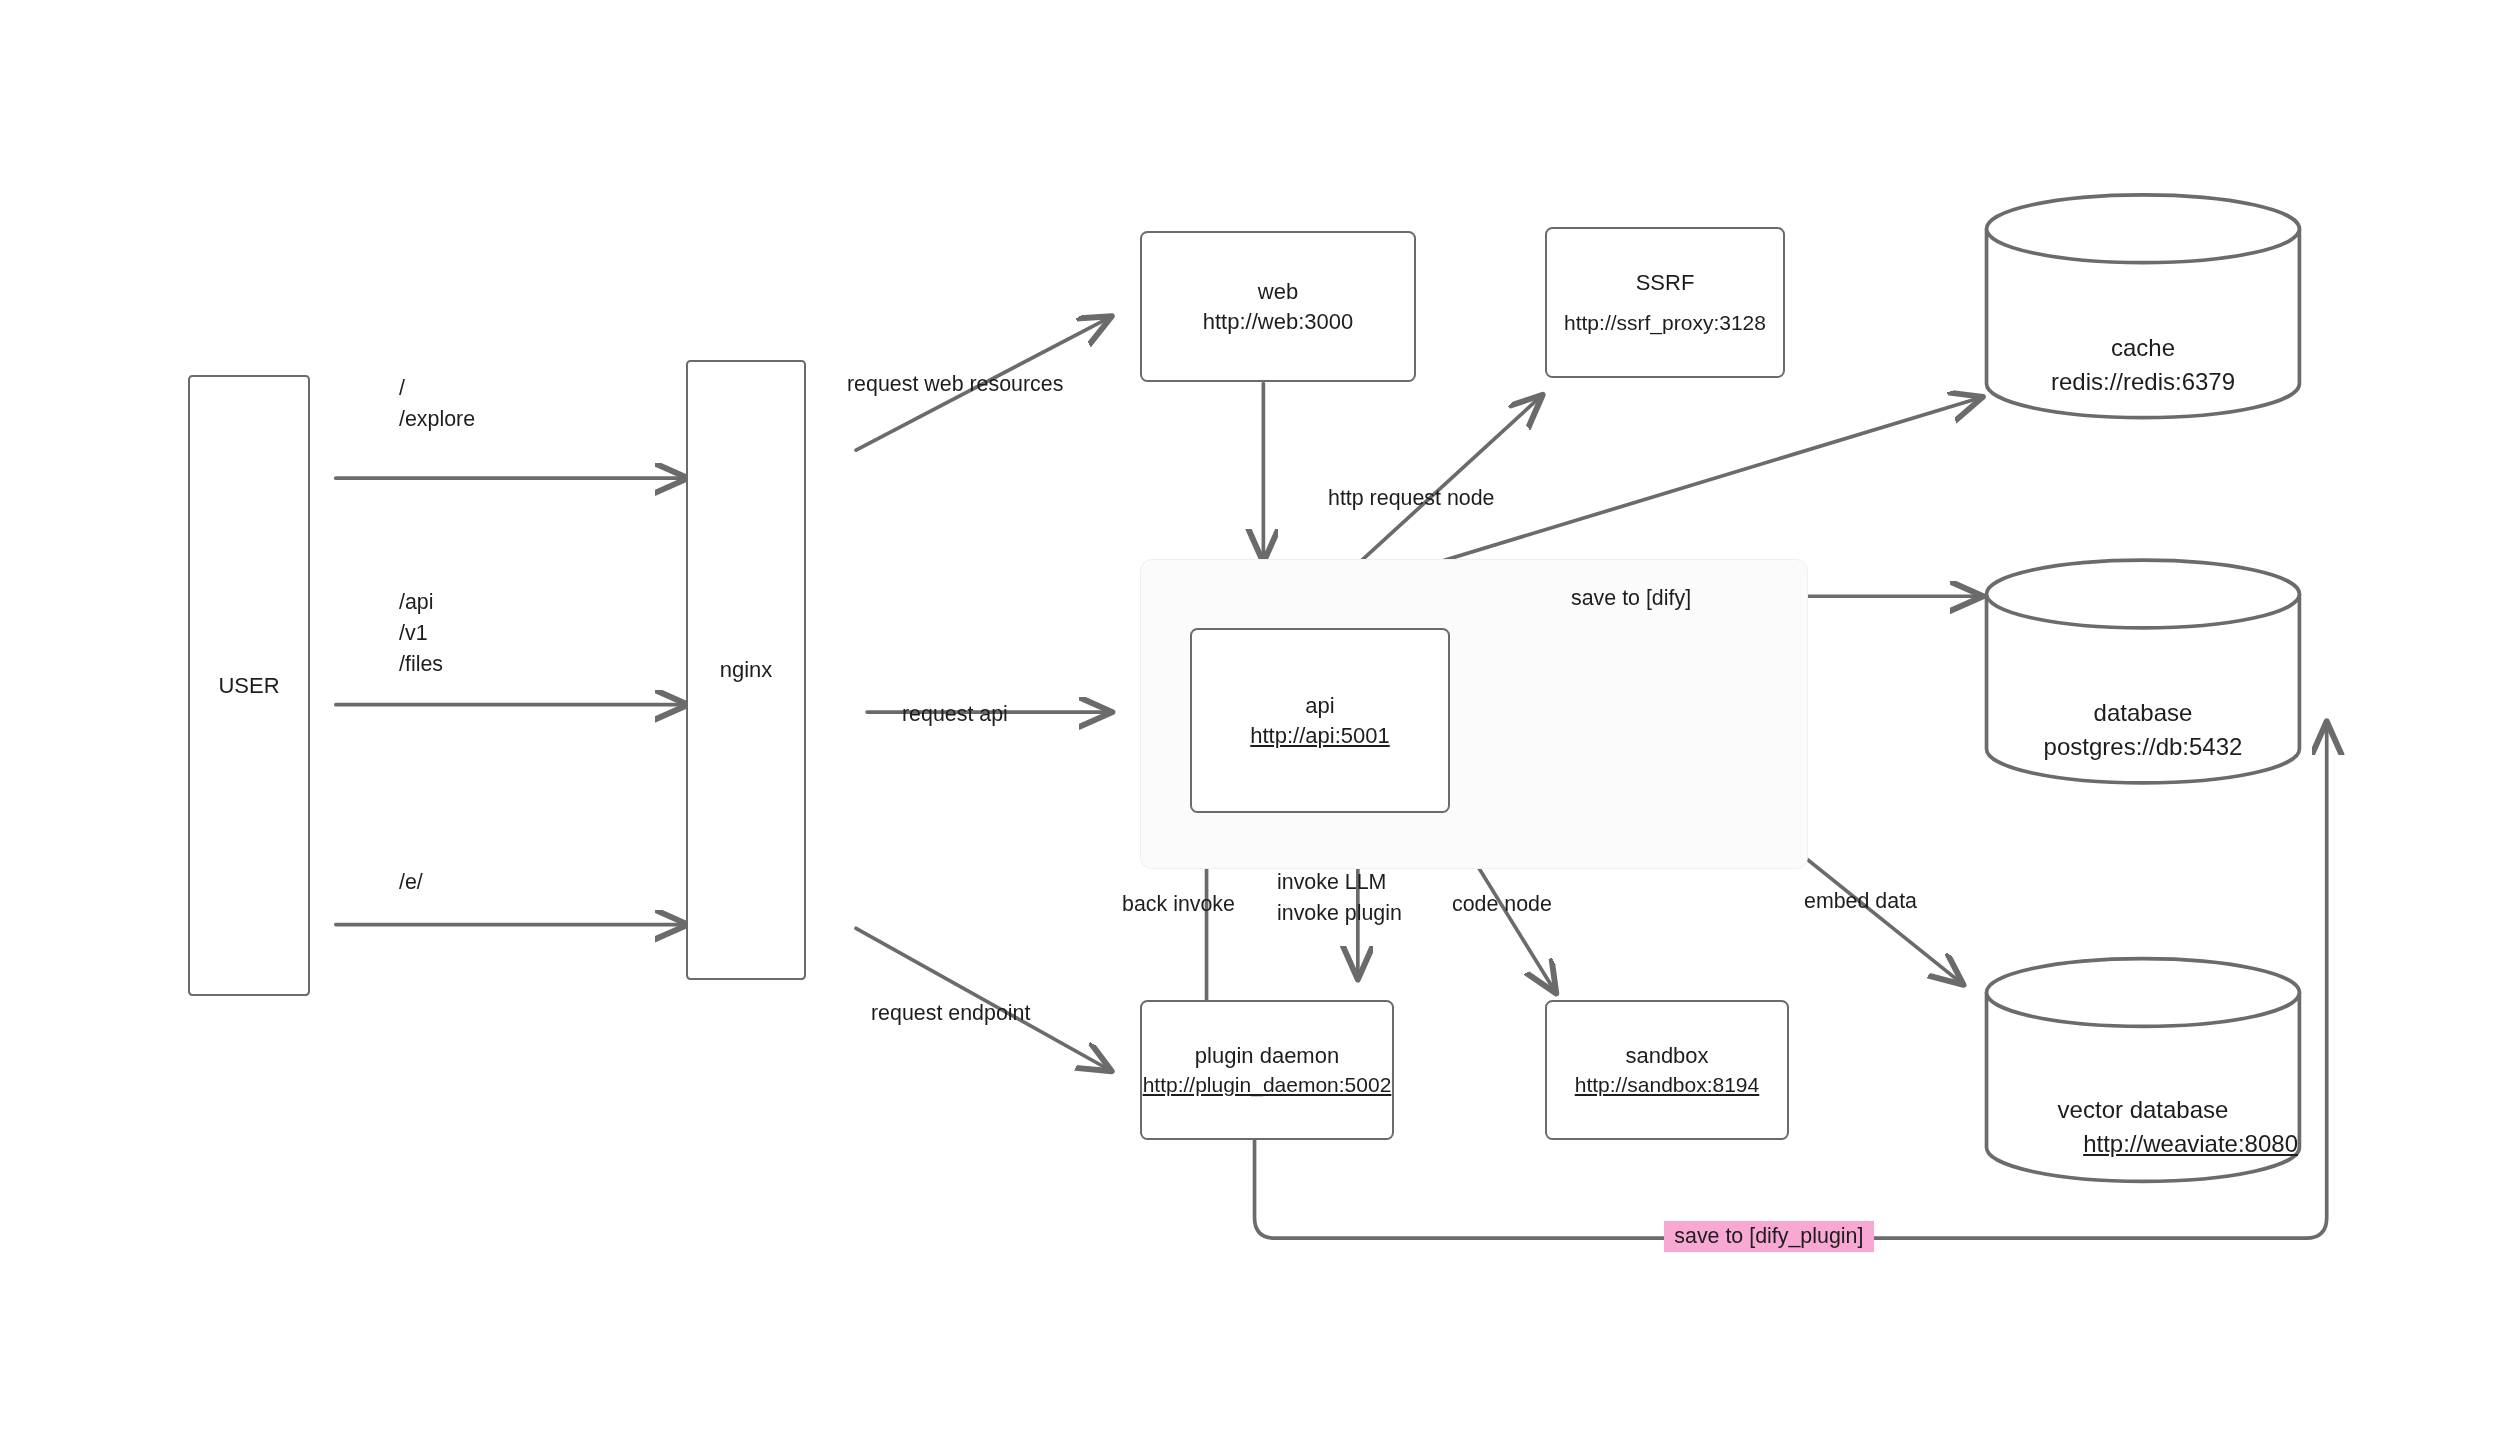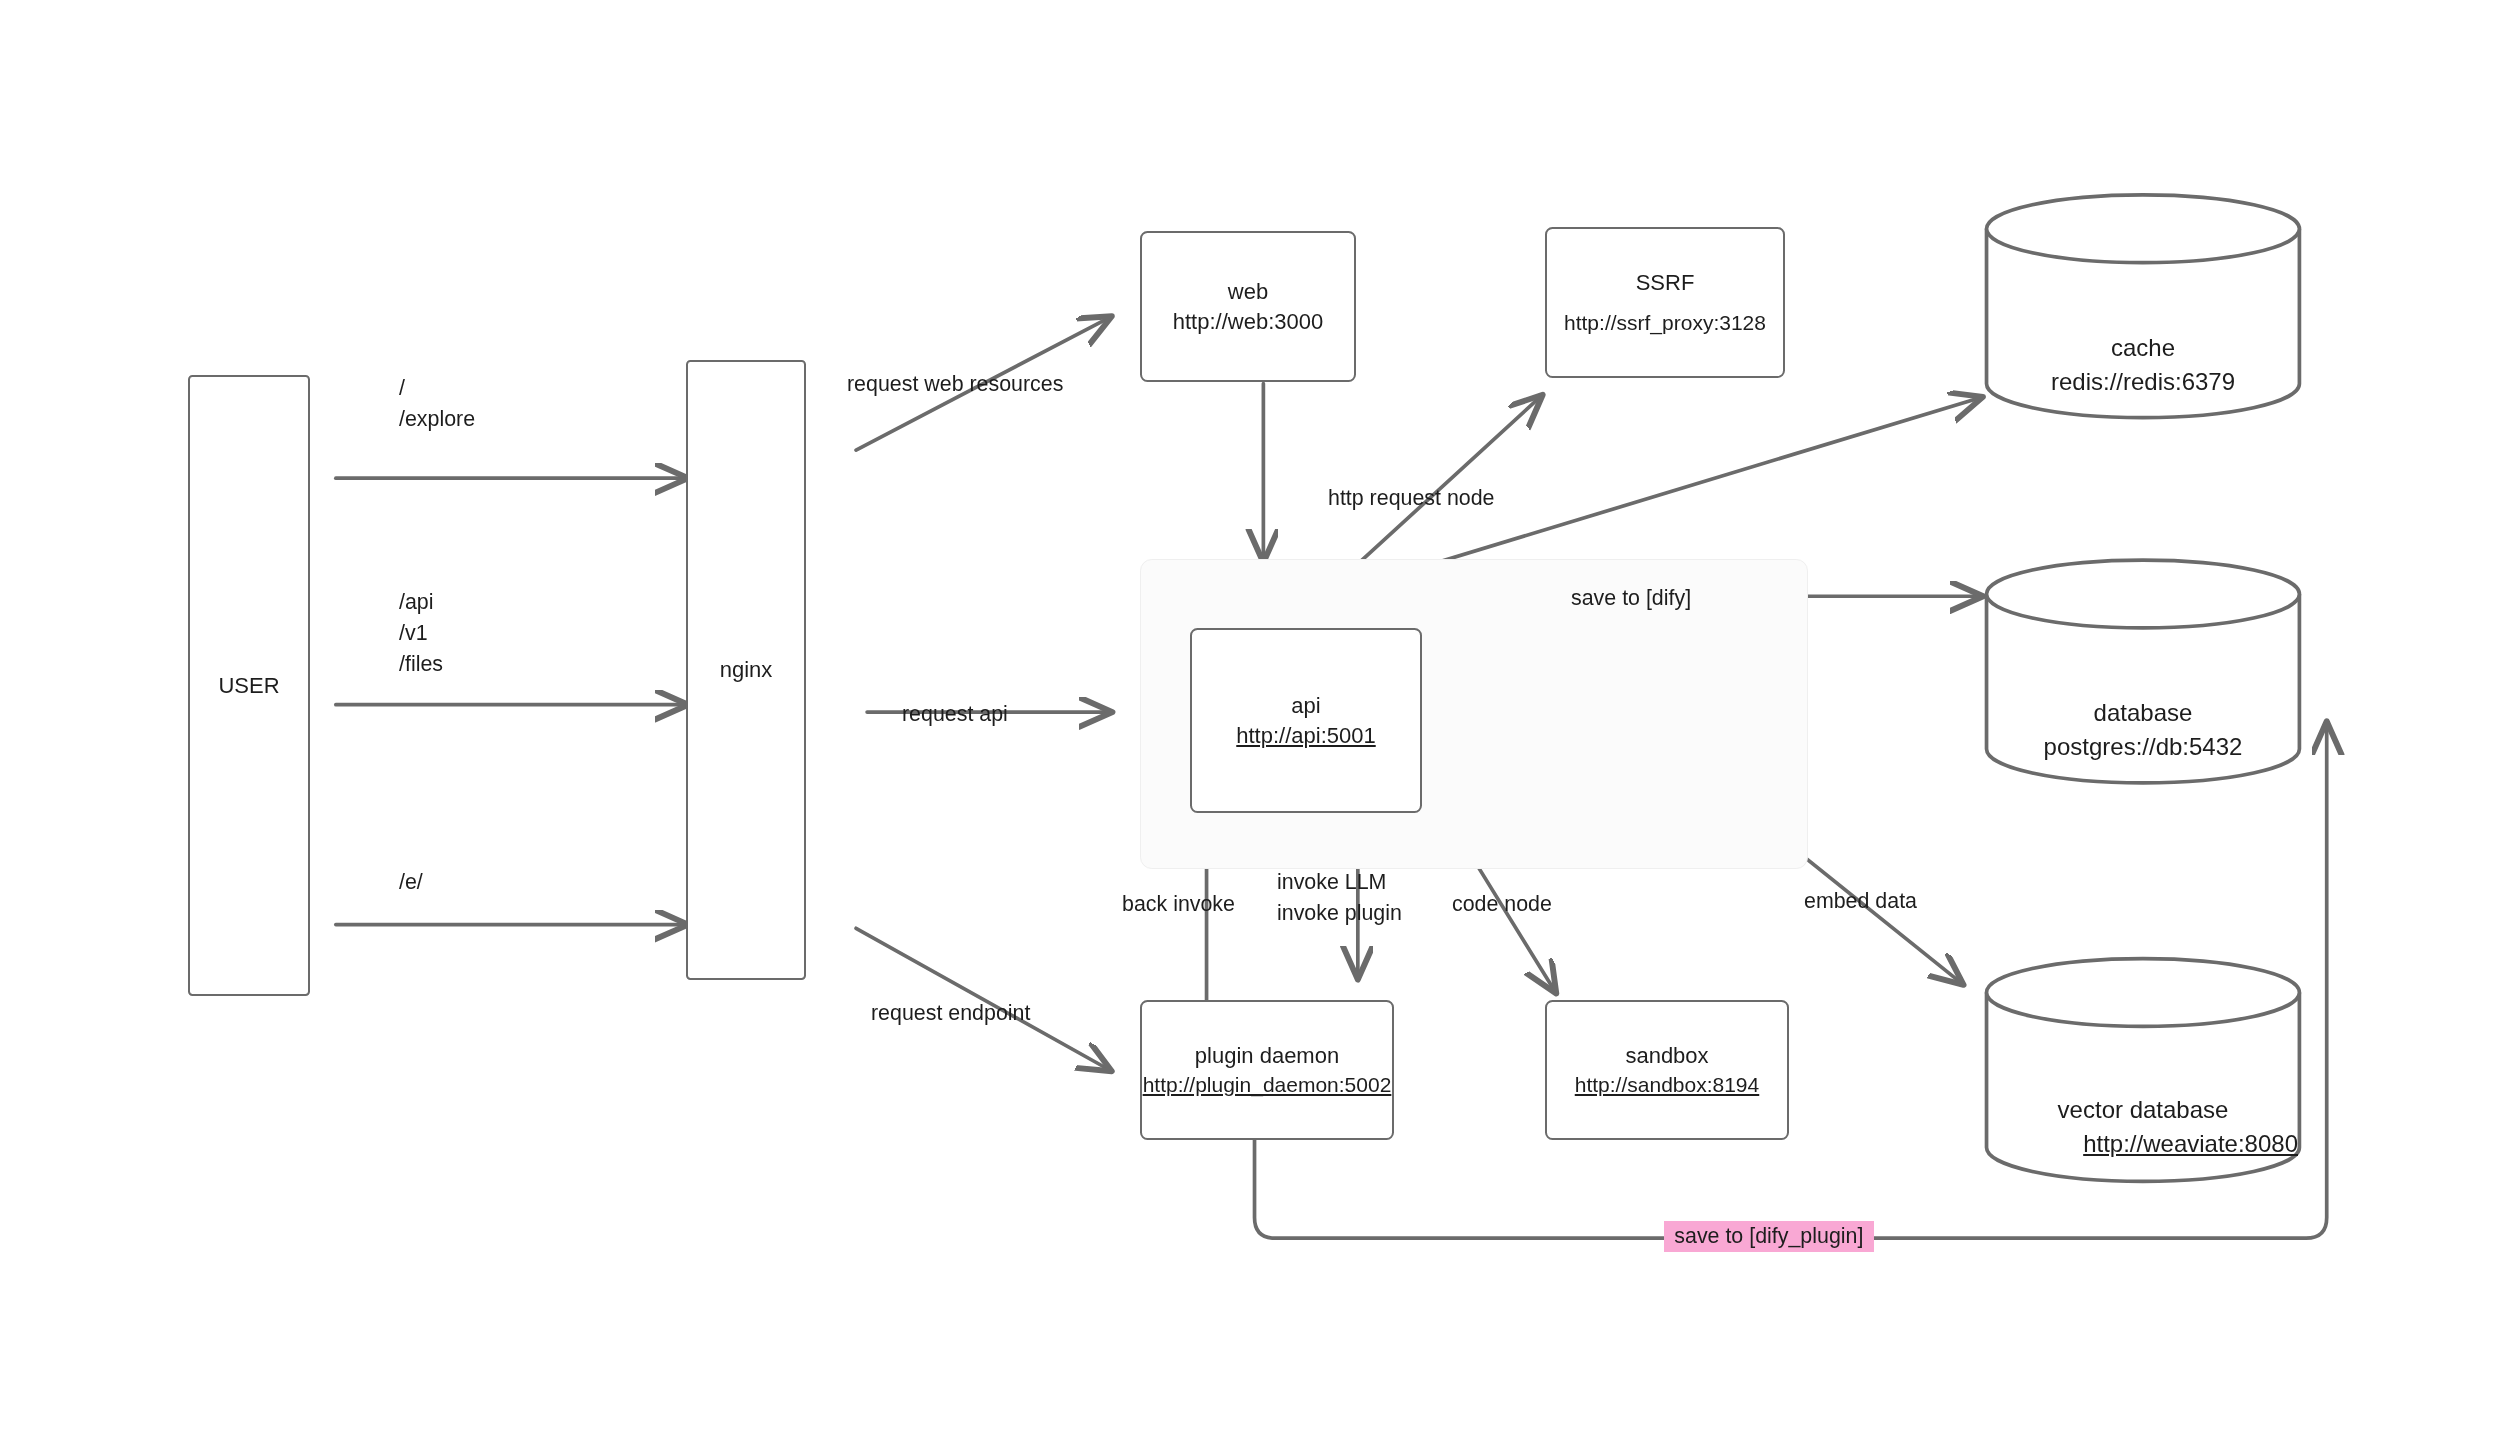--- a/index.html
+++ b/index.html
@@ -135,31 +135,31 @@
   <div class="group-box" style="left:1140px; top:559px; width:668px; height:310px;"></div>
 
   <div class="node tall" style="left:188px; top:375px; width:122px; height:621px;">
     <div class="title">USER</div>
   </div>
 
   <div class="node tall" style="left:686px; top:360px; width:120px; height:620px;">
     <div class="title">nginx</div>
   </div>
 
-  <div class="node" style="left:1140px; top:231px; width:216px; height:151px;">
+  <div class="node" style="left:1140px; top:231px; width:276px; height:151px;">
     <div class="title">web</div>
     <div class="sub">http://web:3000</div>
   </div>
 
   <div class="node" style="left:1545px; top:227px; width:240px; height:151px;gap:11px;">
     <div class="title">SSRF</div>
     <div class="sub-small">http://ssrf_proxy:3128</div>
   </div>
 
-  <div class="node" style="left:1190px; top:628px; width:232px; height:185px;">
+  <div class="node" style="left:1190px; top:628px; width:260px; height:185px;">
     <div class="title">api</div>
     <div class="sub underline">http://api:5001</div>
   </div>
 
 
   <div class="node" style="left:1140px; top:1000px; width:254px; height:140px;">
     <div class="title">plugin daemon</div>
     <div class="sub-small underline">http://plugin_daemon:5002</div>
   </div>
 

